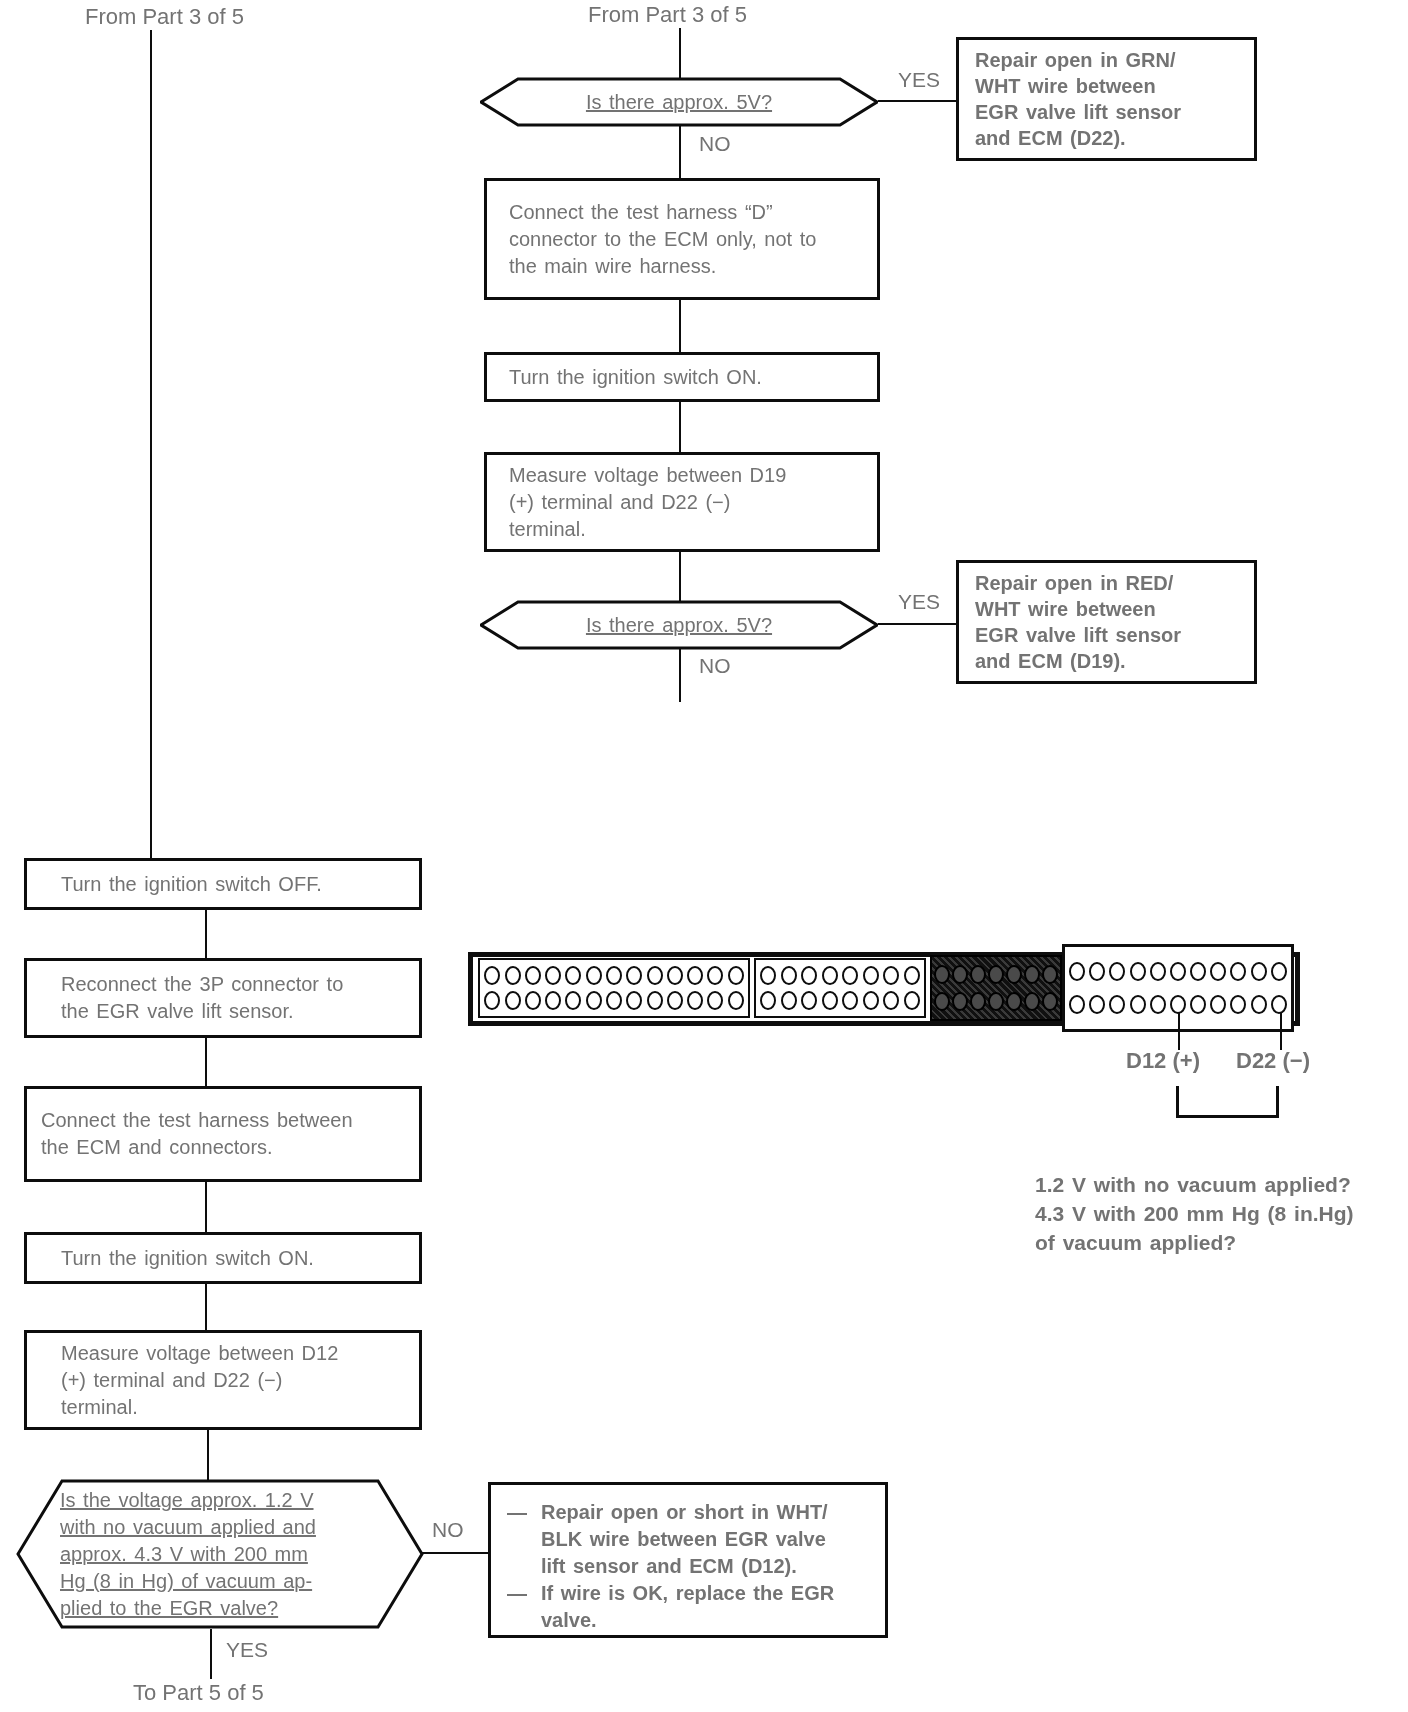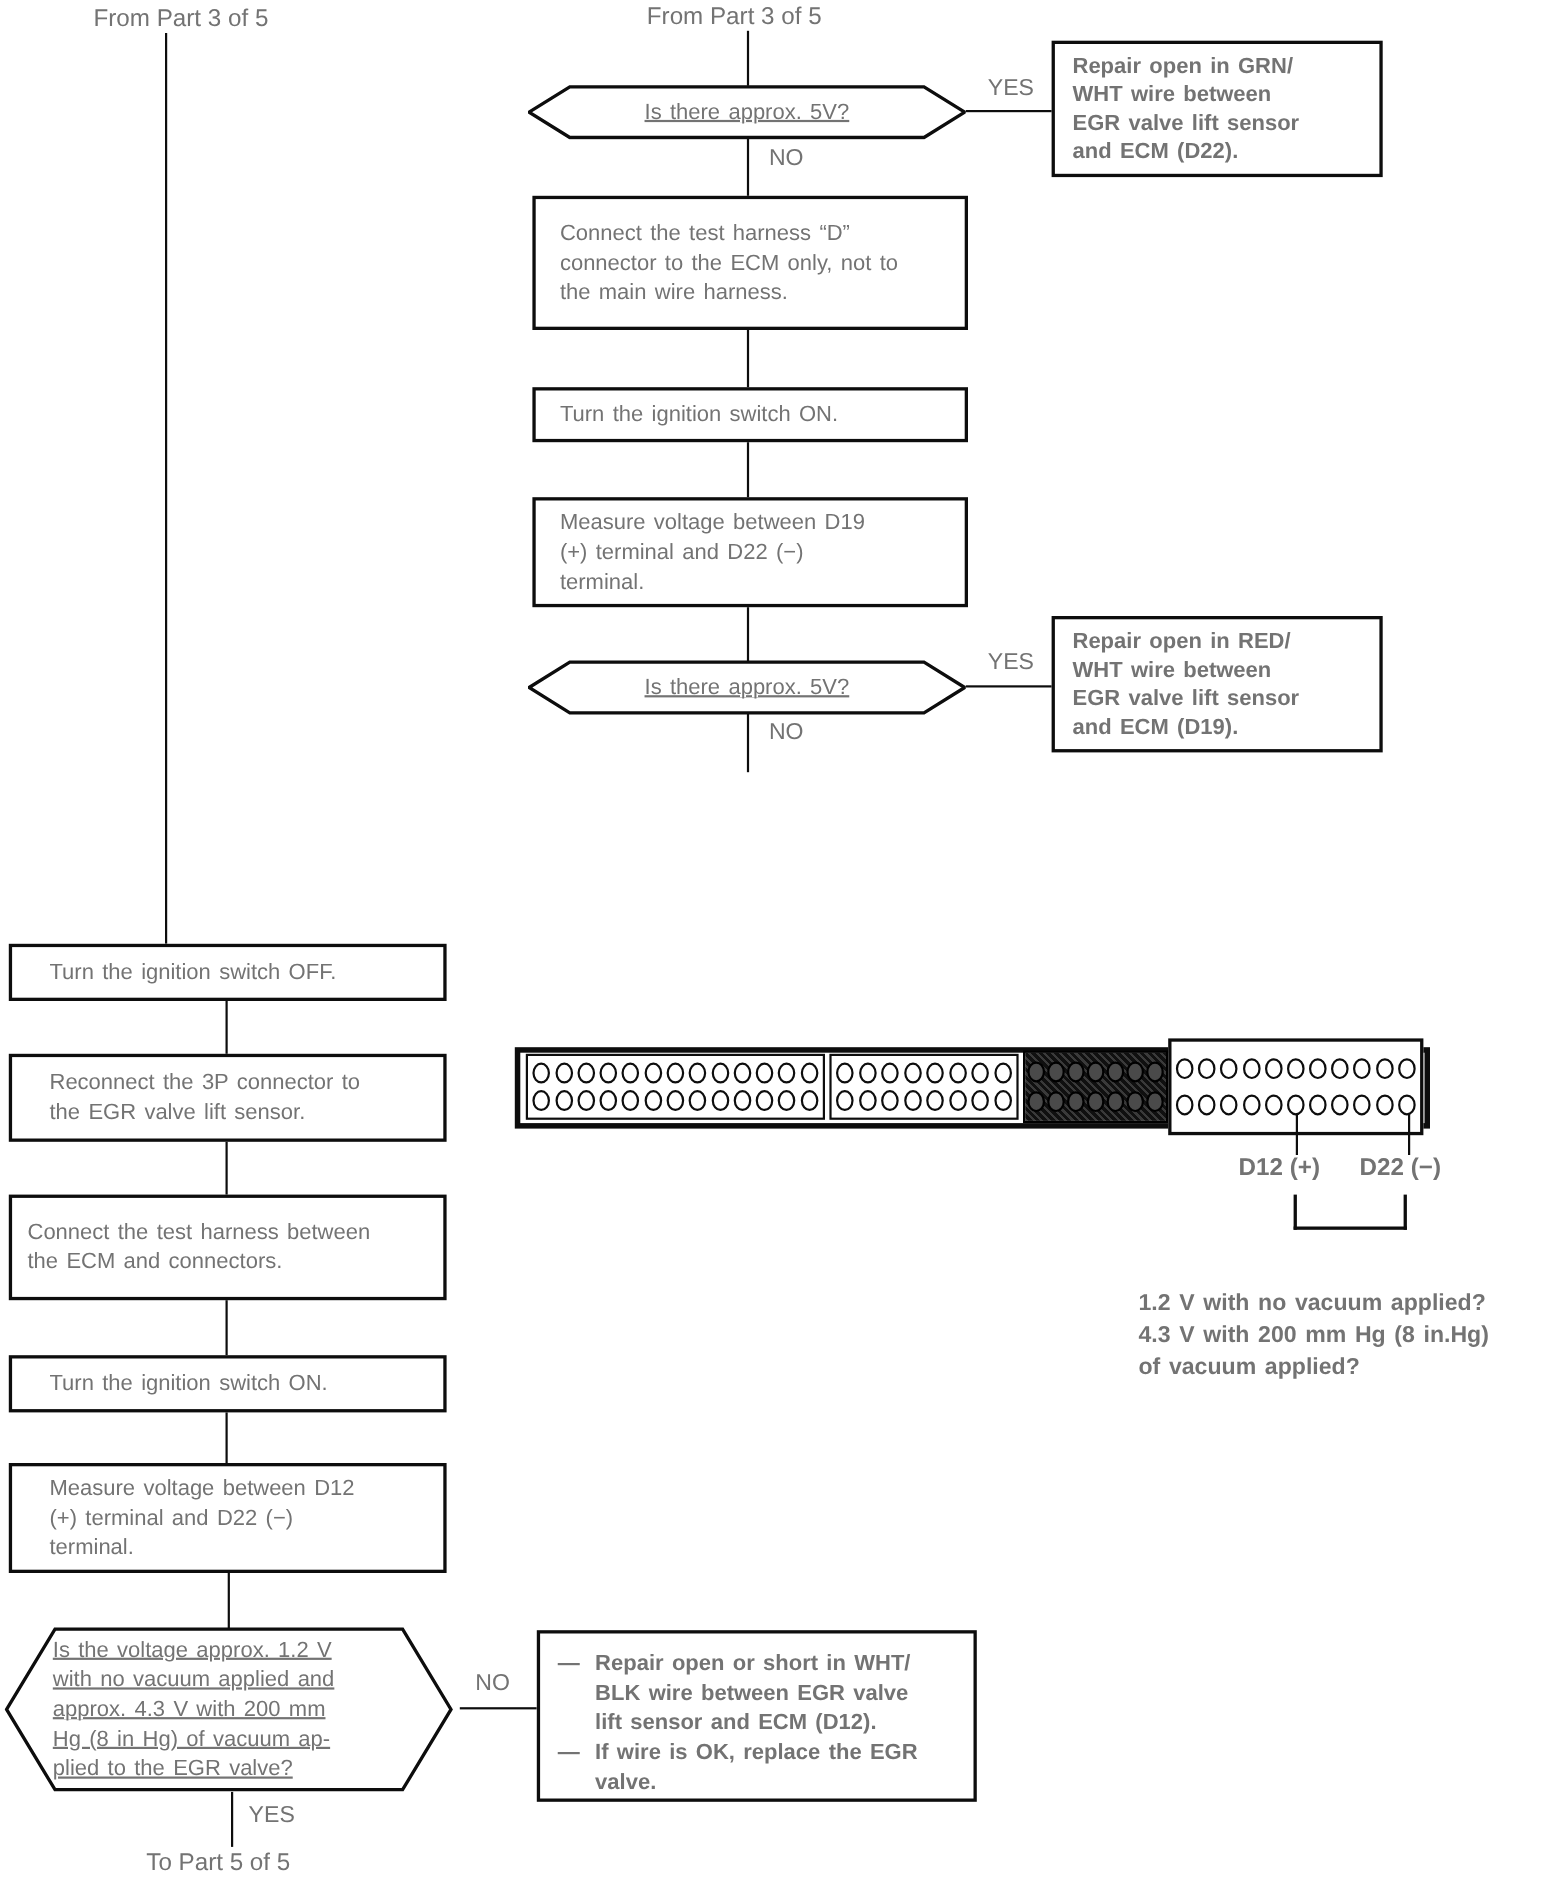--- a/index.html
+++ b/index.html
@@ -13,21 +13,21 @@
   .tag{position:absolute;font-size:21px;white-space:pre;}
   
   .vl,.hl{position:absolute;background:#0d0d0d;}
   
   .box{
     position:absolute;border:3px solid #0d0d0d;background:#fff;
     display:flex;align-items:center;box-sizing:border-box;
     font-size:20px;line-height:27px;word-spacing:2px;
   }
   .box .txt{display:block;white-space:pre-line;}
-  .pad-l{padding-left:34px;}
+  .pad-l{padding-left:34px;margin-left:16px;}
   .pad-c{padding-left:22px;padding-right:8px;}
   .result{font-weight:bold;line-height:26px;padding:8px 10px 8px 16px;}
   
   .hex{position:absolute;}
   .hex svg{position:absolute;left:0;top:0;}
   .hex .hex-text{
     position:absolute;left:0;top:0;width:100%;height:100%;
     display:flex;align-items:center;justify-content:center;
     font-size:20px;line-height:27px;word-spacing:2px;white-space:pre-line;text-decoration:underline;
   }
@@ -144,21 +144,21 @@
   </div>
   <div class="box pad-l" style="left:8px;top:1232px;width:398px;height:52px;">
     <span class="txt">Turn the ignition switch ON.</span>
   </div>
   <div class="box pad-l" style="left:8px;top:1330px;width:398px;height:100px;">
     <span class="txt">Measure voltage between D12
 (+) terminal and D22 (−)
 terminal.</span>
   </div>
 
-  <div class="hex" style="left:4px;top:1478px;width:408px;height:152px;">
+  <div class="hex" style="left:16px;top:1478px;width:408px;height:152px;">
     <svg width="408" height="152" viewBox="0 0 408 152">
       <polygon points="2,76 46,3 362,3 406,76 362,149 46,149" fill="#ffffff" stroke="#0d0d0d" stroke-width="3"></polygon>
     </svg>
     <div class="hex-text left-align">Is the voltage approx. 1.2 V
 with no vacuum applied and
 approx. 4.3 V with 200 mm
 Hg (8 in Hg) of vacuum ap-
 plied to the EGR valve?</div>
   </div>
   <div class="tag" style="left:432px;top:1518px;">NO</div>

